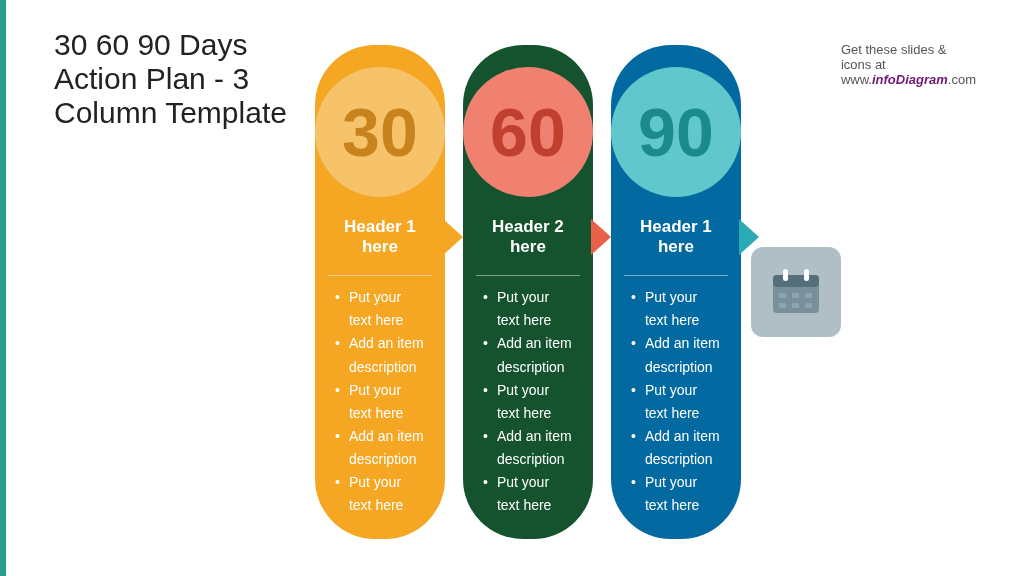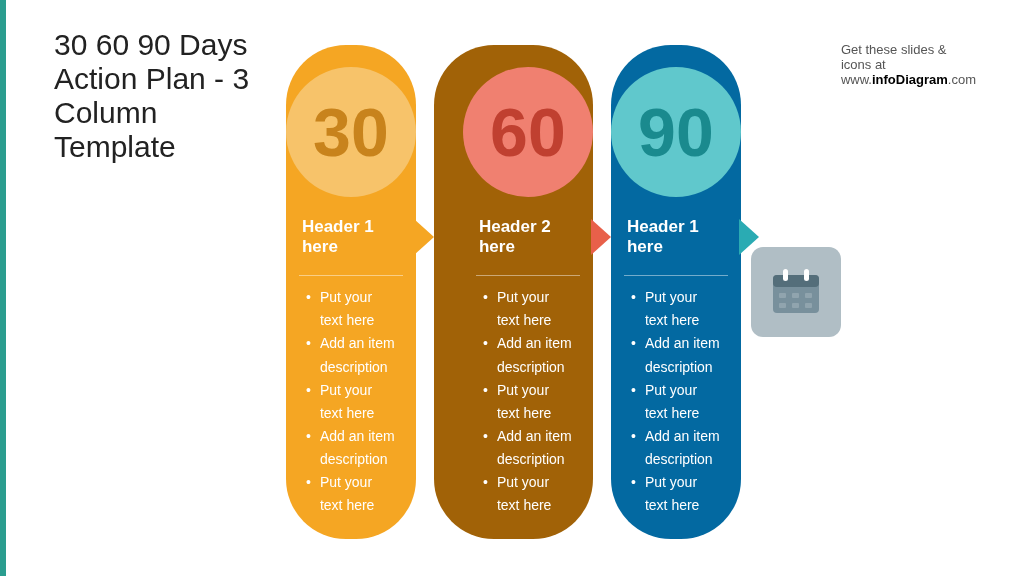--- a/index.html
+++ b/index.html
@@ -55,21 +55,21 @@
       display: flex;
       flex-direction: column;
       align-items: center;
       padding: 0 0 22px 0;
       flex: 1;
       position: relative;
       overflow: visible;
     }
 
     .pill-yellow { background: #F5A623; }
-    .pill-red    { background: #a16207; padding-left: 29px; }
+    .pill-red    { background: #14532d; }
     .pill-teal   { background: #0369a1; }
 
     .circle-outer {
       width: 130px;
       height: 130px;
       border-radius: 50%;
       display: flex;
       align-items: center;
       justify-content: center;
       margin-top: 22px;
@@ -86,21 +86,21 @@
       line-height: 1;
     }
 
     .num-yellow { color: #C8831C; }
     .num-red    { color: #C04030; }
     .num-teal   { color: #1A8A8E; }
 
     .header-band {
       width: 100%;
       background: inherit;
-      text-align: left;
+      text-align: center;
       padding: 10px 16px;
       position: relative;
     }
 
     .header-text {
       font-size: 17px;
       font-weight: 700;
       color: #fff;
     }
 
@@ -166,21 +166,22 @@
     }
 
     .footer {
       margin-top: 14px;
       font-size: 13px;
       color: #555;
     }
 
     .footer strong {
       font-weight: 700;
-      color: #000000;
+      color: #701a75;
+      font-style: italic;
     }
   </style>
 </head>
 <body>
 
 <div class="left-accent"></div>
 
 <div class="slide-container">
   <h1 class="title">30 60 90 Days Action Plan - 3 Column Template</h1>
 

